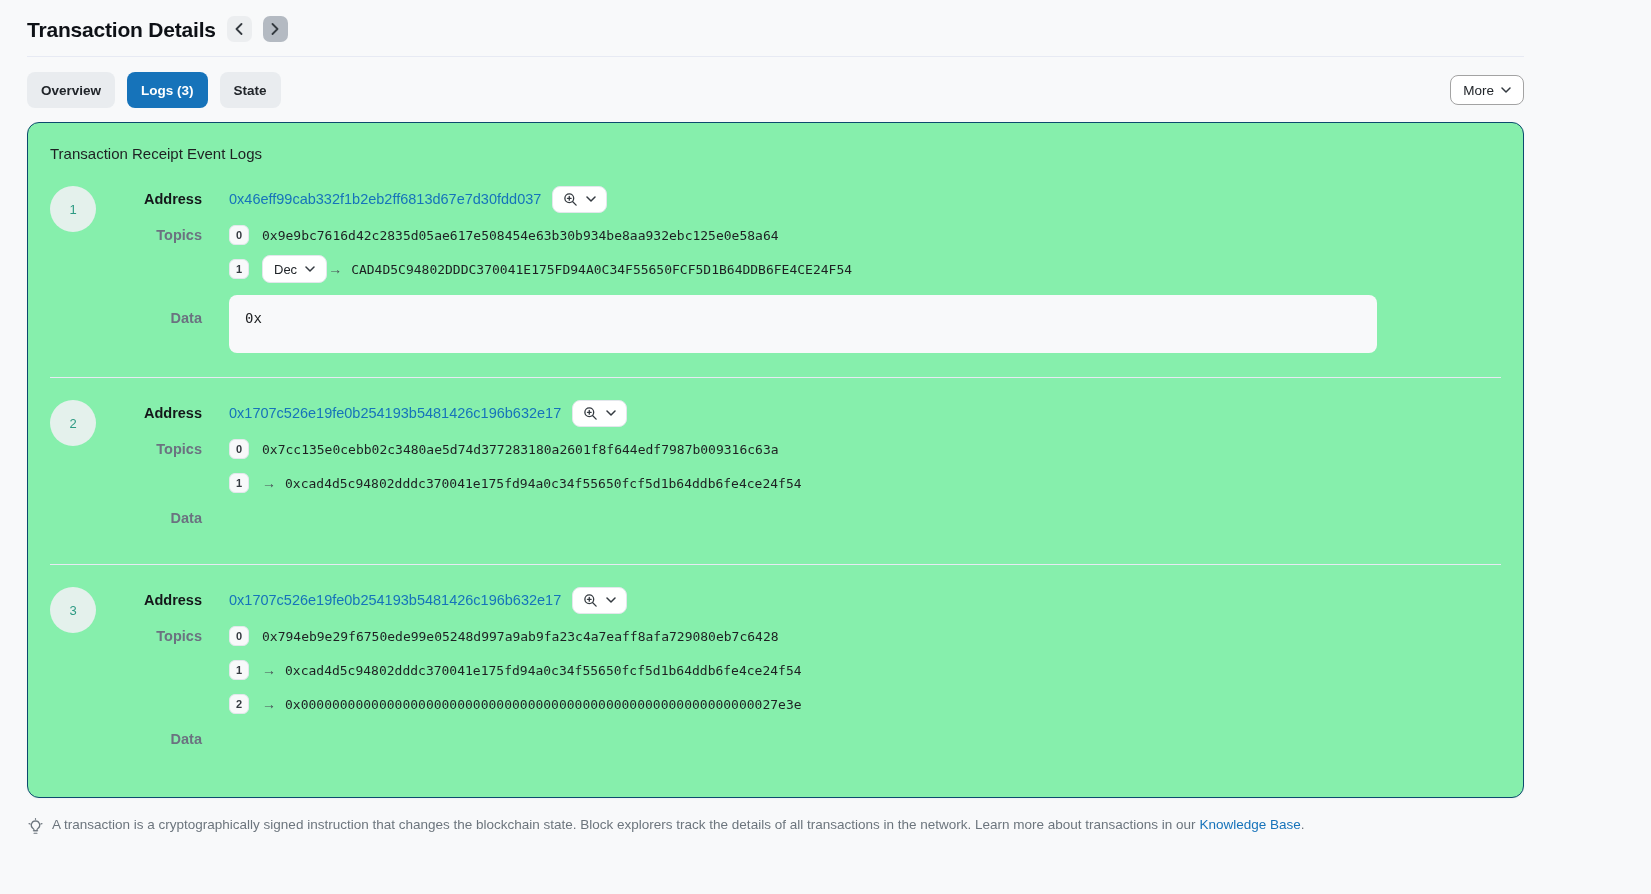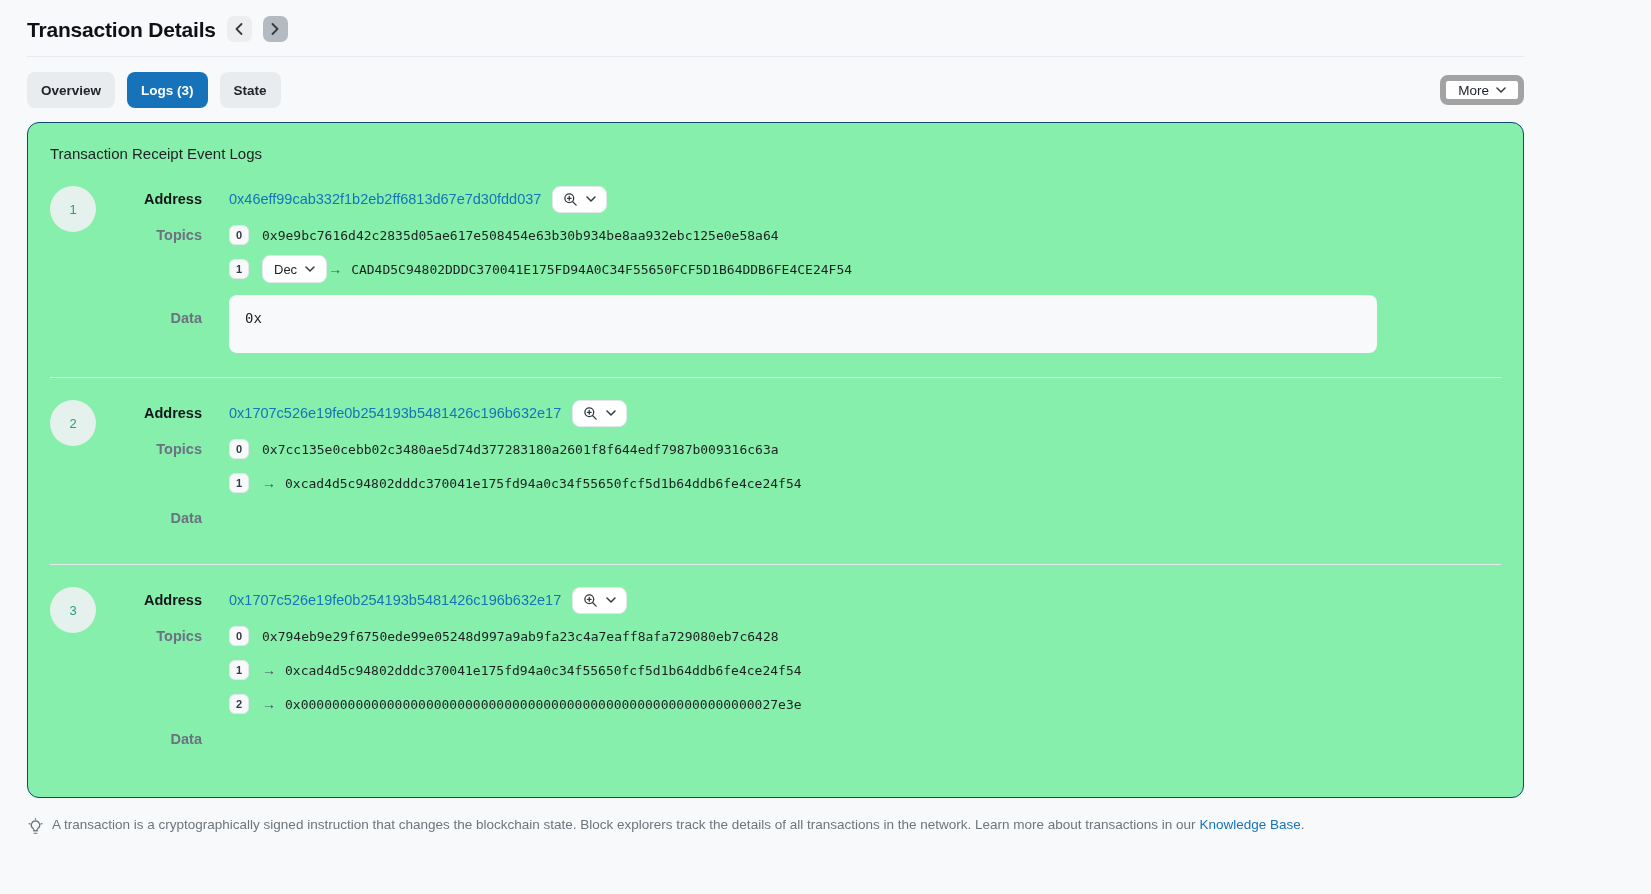--- a/index.html
+++ b/index.html
@@ -14,21 +14,21 @@
   .nav-btn { width:25px; height:26px; border:none; border-radius:7px; display:flex; align-items:center; justify-content:center; cursor:pointer; }
   .nav-btn.prev { background:#eceef0; }
   .nav-btn.next { background:#b4bac2; }
   .header-divider { border:none; border-top:1px solid #e7eaf3; margin-top:14px; }
 
   
   .tabs-row { display:flex; align-items:center; margin-top:15px; }
   .tab { height:36px; padding:0 14px; margin-right:12px; border-radius:8px; border:none; font-family:inherit;
          font-size:13.5px; font-weight:700; color:#21252a; background:#e9ecef; display:flex; align-items:center; cursor:pointer; }
   .tab.active { background:#1673ba; color:#ffffff; }
-  .more-btn { margin-left:auto; height:30px; padding:0 12px; background:#fff; border:6px solid #a3a3a3; border-radius:8px;
+  .more-btn { margin-left:auto; height:30px; padding:0 12px; background:#fff; border:1px solid #a3a3a3; border-radius:8px;
               font-family:inherit; font-size:13.5px; color:#21252a; display:flex; align-items:center; gap:7px; cursor:pointer; }
 
   
   .card { margin-top:14px; background:#86efac; border:1px solid #0c4a6e; border-radius:12px;
           padding:22px 22px 36px 22px; box-shadow:0 1px 2px rgba(16,24,40,.04); }
   .card-title { font-size:15px; color:#1e2022; margin-bottom:18px; }
 
   
   .log-entry { display:flex; padding-top:20px; padding-bottom:24px; }
   .log-entry:first-child { padding-top:4px; }

